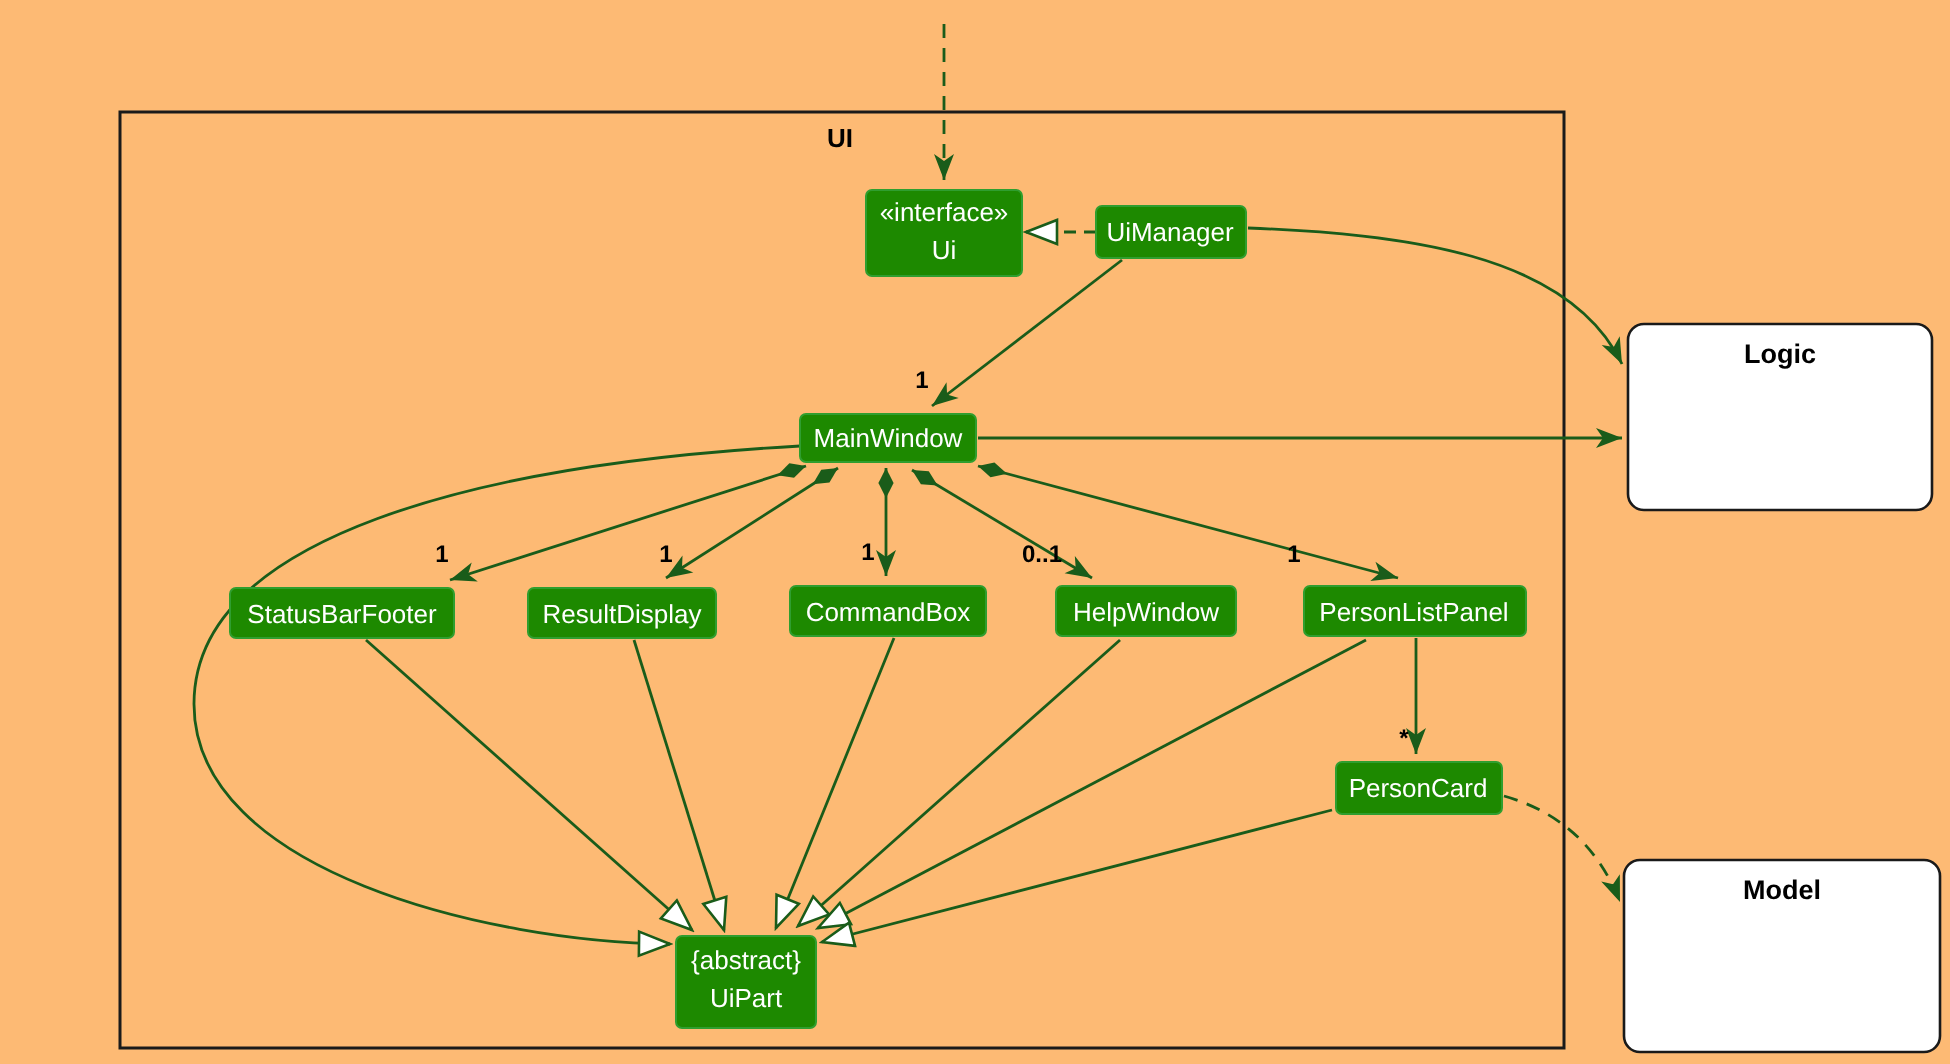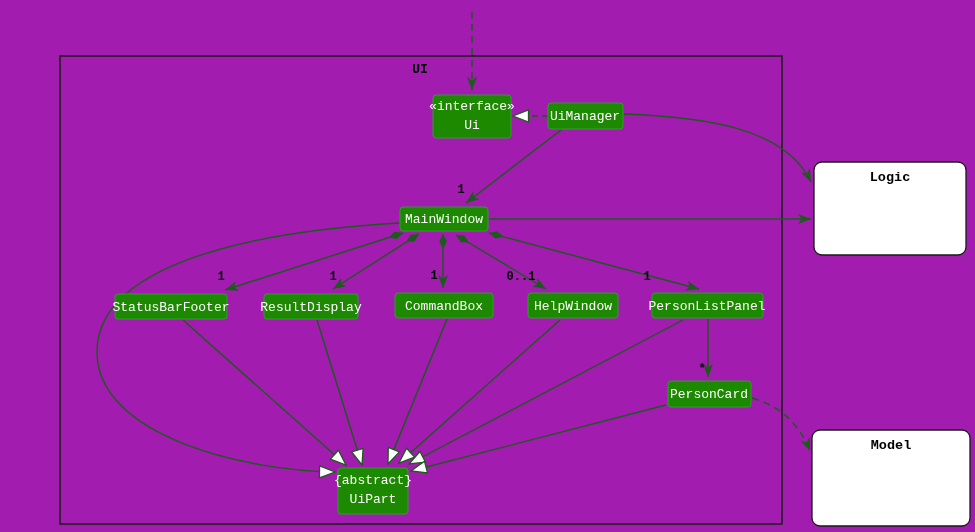--- a/index.html
+++ b/index.html
@@ -1,20 +1,20 @@
 <!DOCTYPE html>
 <html><head>
 <meta charset="utf-8">
 <style>
   html, body { margin: 0; padding: 0; background: #ffffff; }
   .canvas {
     position: relative;
     width: 975px; height: 532px;
-    background: #a21caf;
-    font-family: Liberation Mono, monospace;
+    background: #fdba74;
+    font-family: Liberation Sans, sans-serif;
     overflow: hidden;
   }
   svg { display: block; }
   .t { text-anchor: middle; dominant-baseline: central; }
   .class-label { font-size: 13px; }
   .mult-label  { font-size: 12px; font-weight: bold; }
   .frame-label { font-size: 13px; font-weight: bold; }
   .ext-label   { font-size: 13.5px; font-weight: bold; }
   .edge { fill: none; stroke-width: 1.4; }
   .frame-rect { fill: none; stroke-width: 1.5; }

